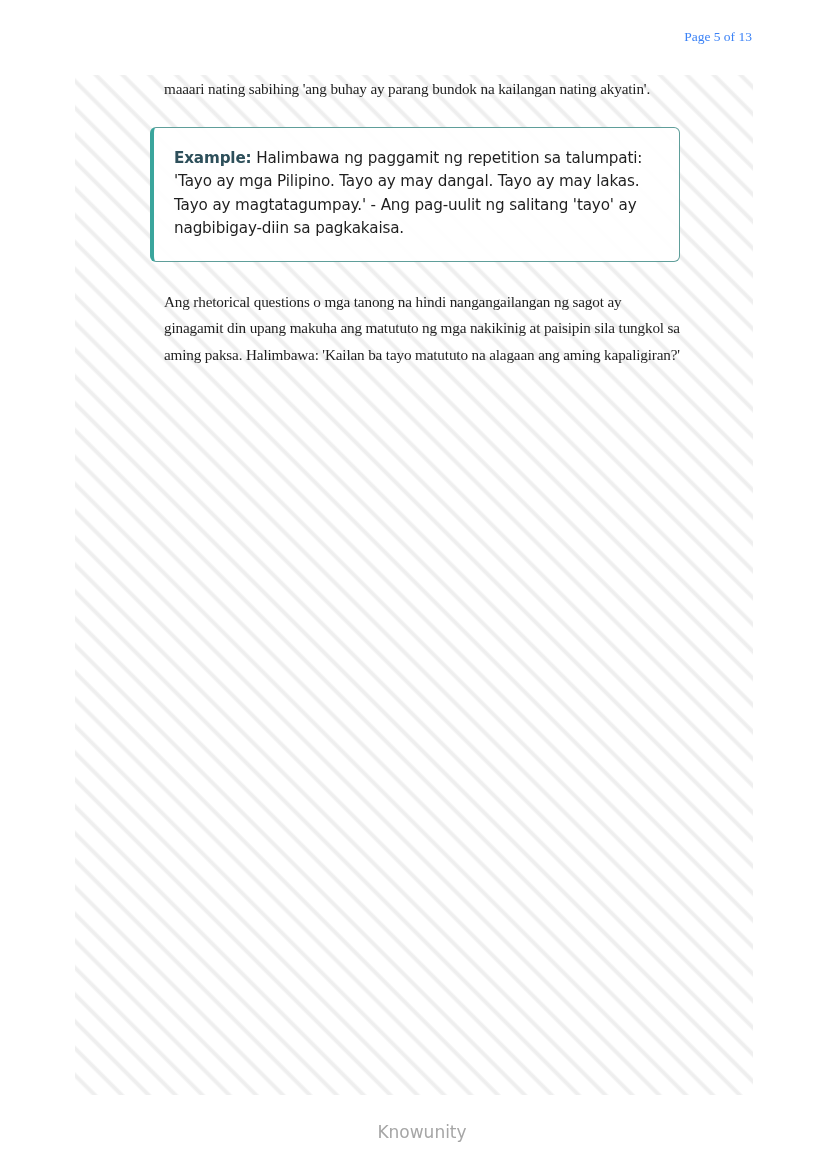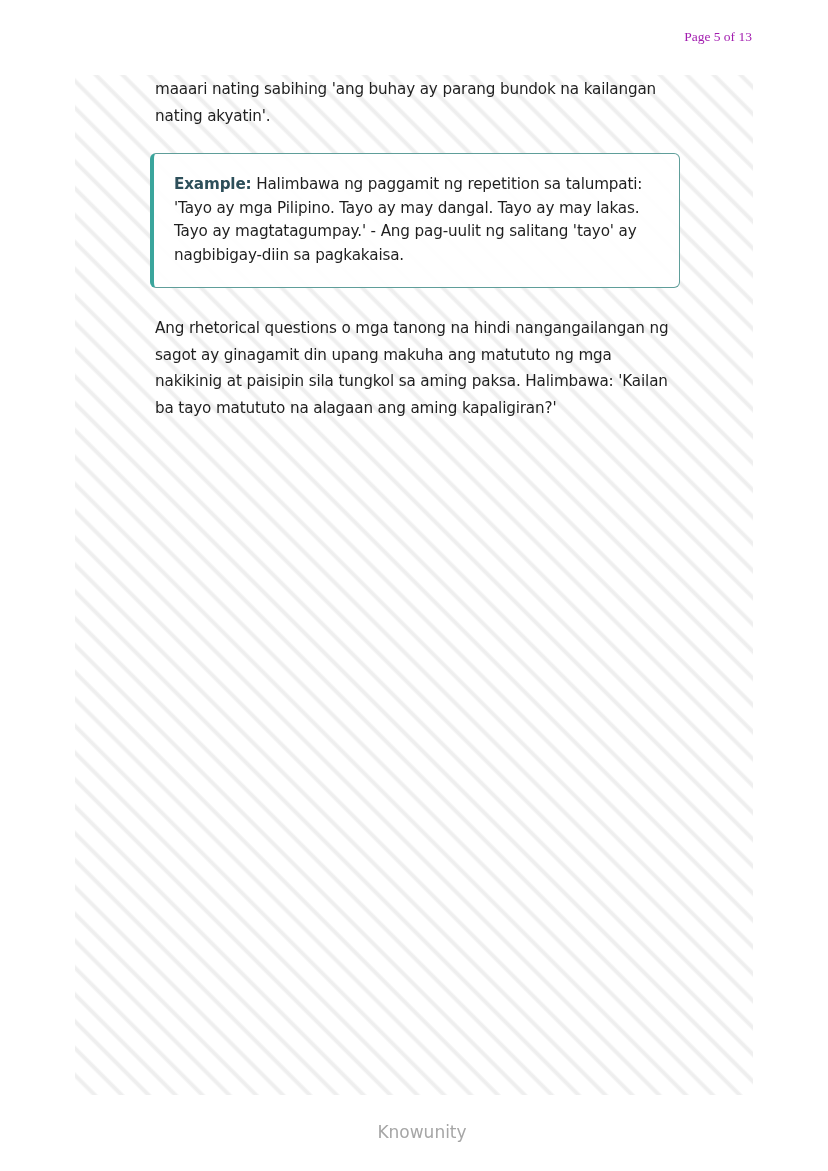--- a/index.html
+++ b/index.html
@@ -13,21 +13,21 @@
       position: relative;
       overflow: hidden;
       font-family: "DejaVu Sans", "Liberation Sans", sans-serif;
     }
     .page-number {
       position: absolute;
       top: 29px;
       right: 76px;
       font-family: "Liberation Serif", "DejaVu Serif", serif;
       font-size: 13.5px;
-      color: #a21caf;
+      color: #3b82f6;
     }
     .striped-bg {
       position: absolute;
       left: 75px;
       top: 75px;
       width: 678px;
       height: 1020px;
       background-image: repeating-linear-gradient(
         45deg,
         rgba(255,255,255,0) 0px,
@@ -42,21 +42,22 @@
       position: absolute;
       left: 150px;
       top: 76px;
       width: 530px;
       color: #1f1f1f;
       font-size: 15.2px;
       line-height: 26.5px;
       letter-spacing: -0.15px;
     }
     .content p {
-      margin: 0 0 17px 5px;
+      margin: 0 0 17px 14px;
+      font-family: Liberation Serif, serif;
     }
     .example-box {
       margin: 24px 0 27px 0;
       border: 1.5px solid #5f9e9a;
       border-left: 4px solid #3aa59c;
       border-radius: 6px;
       background: rgba(255,255,255,0.92);
       padding: 19px 32px 20px 20px;
       line-height: 23.5px;
     }

